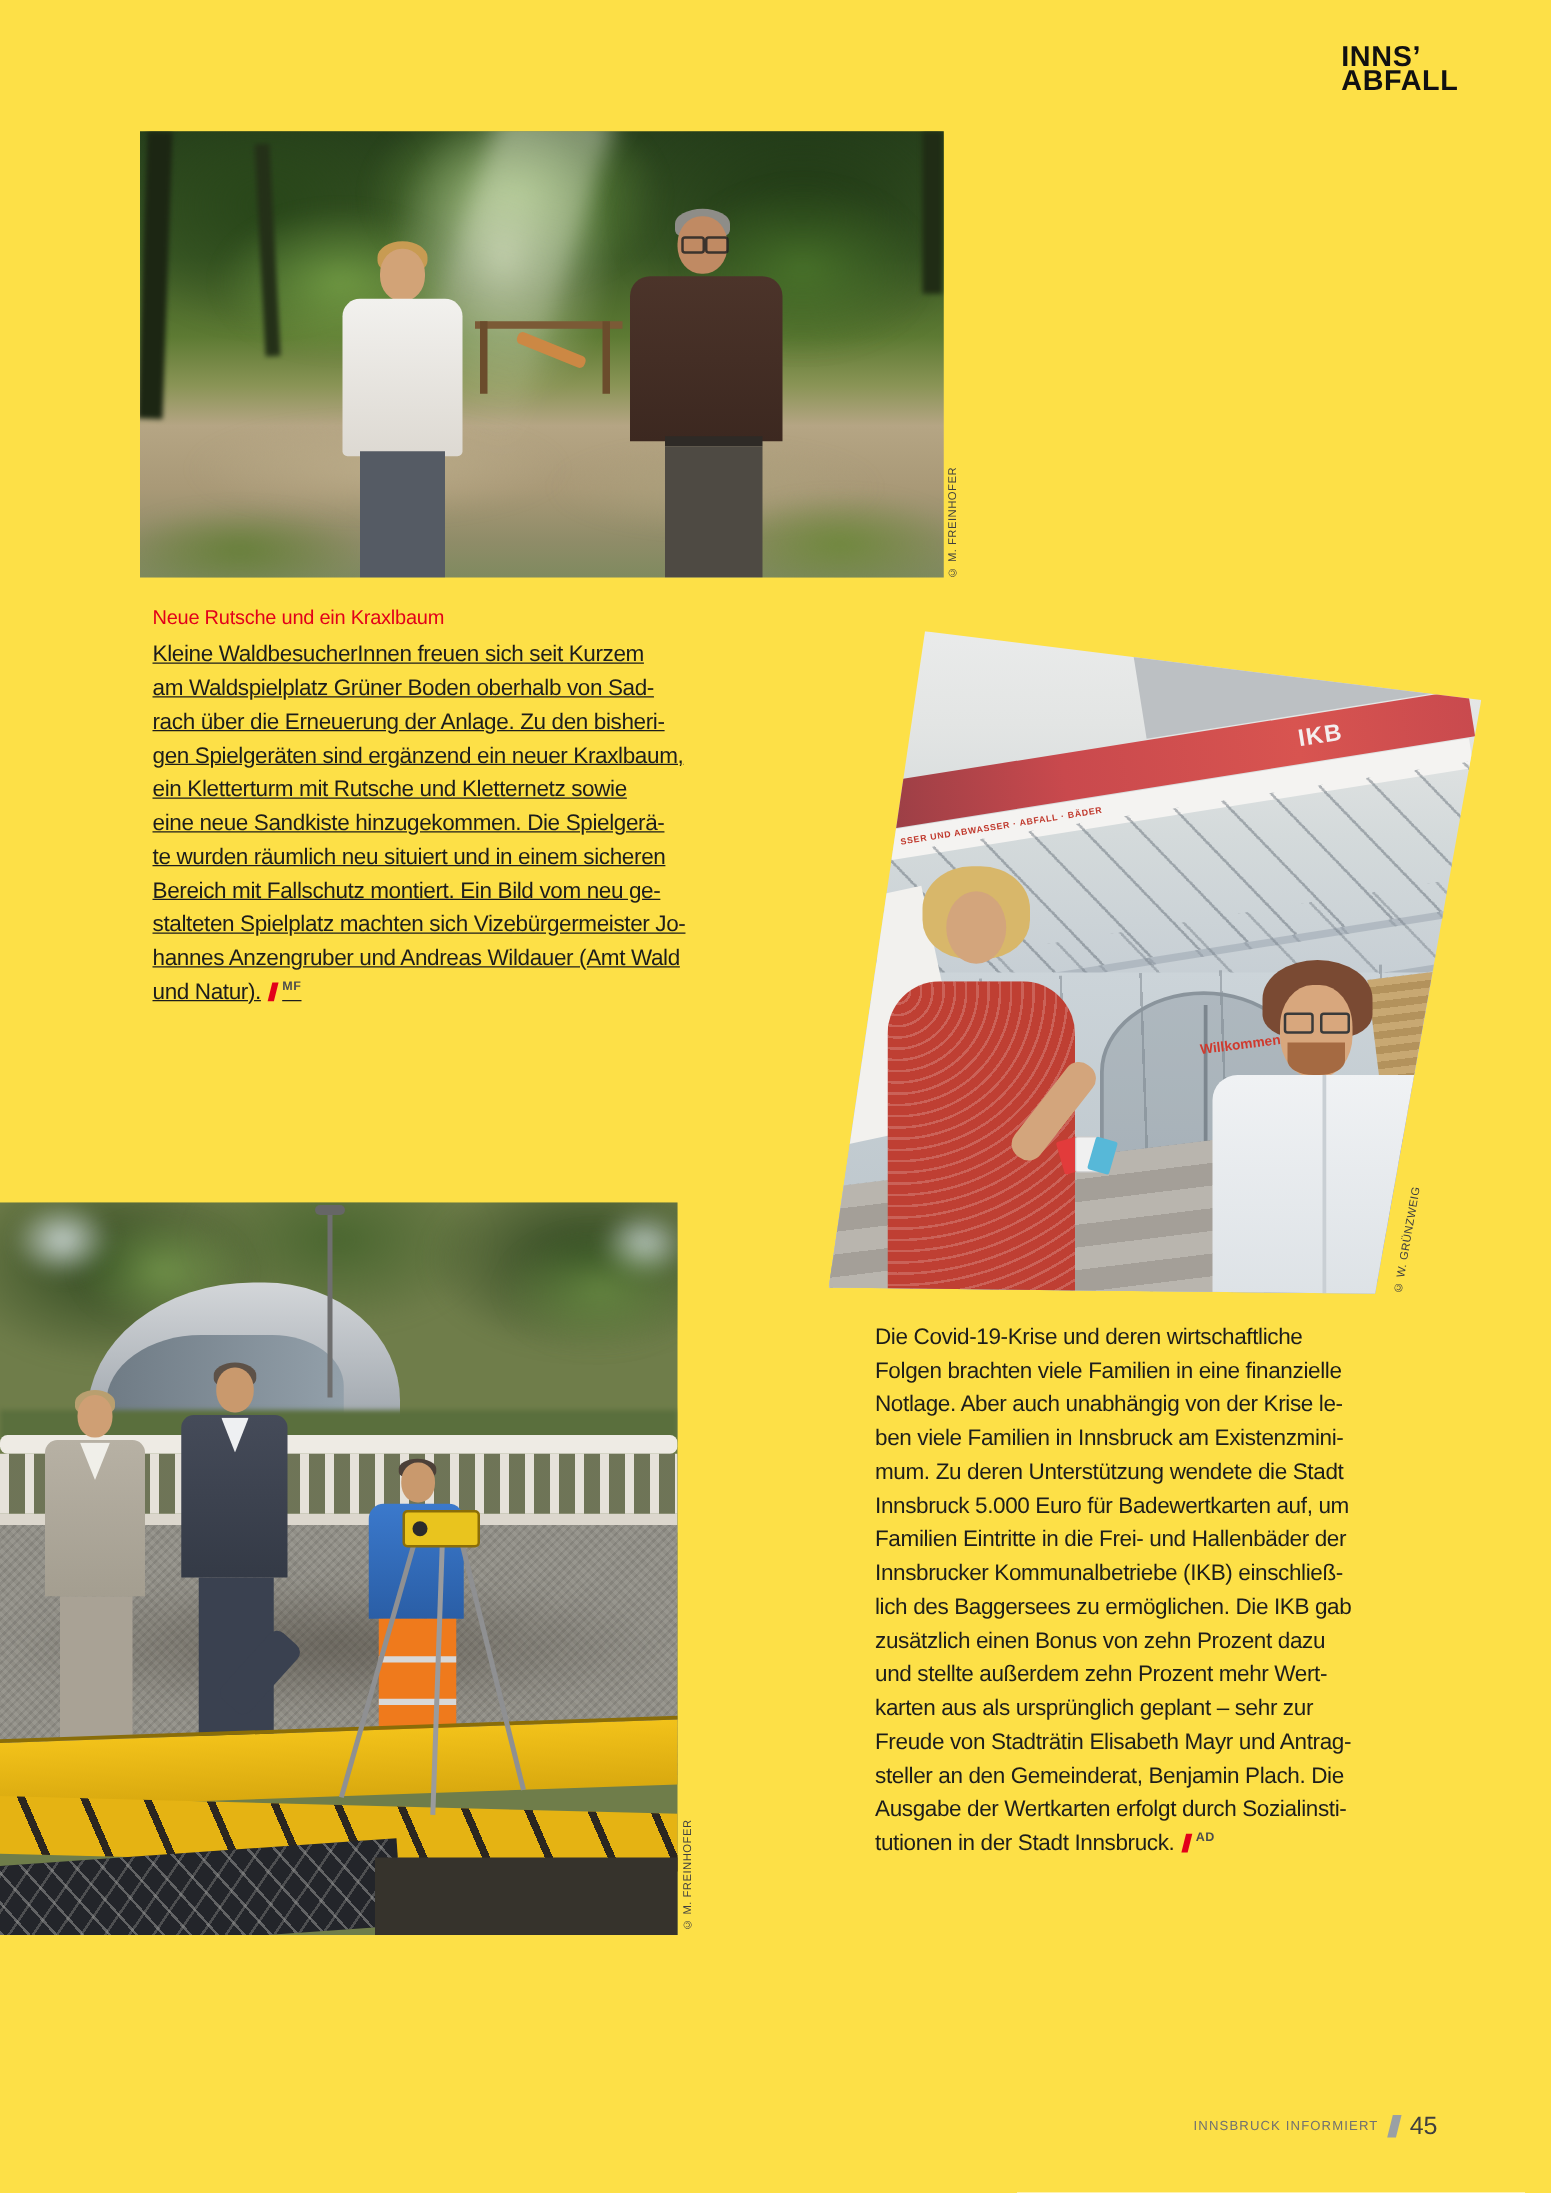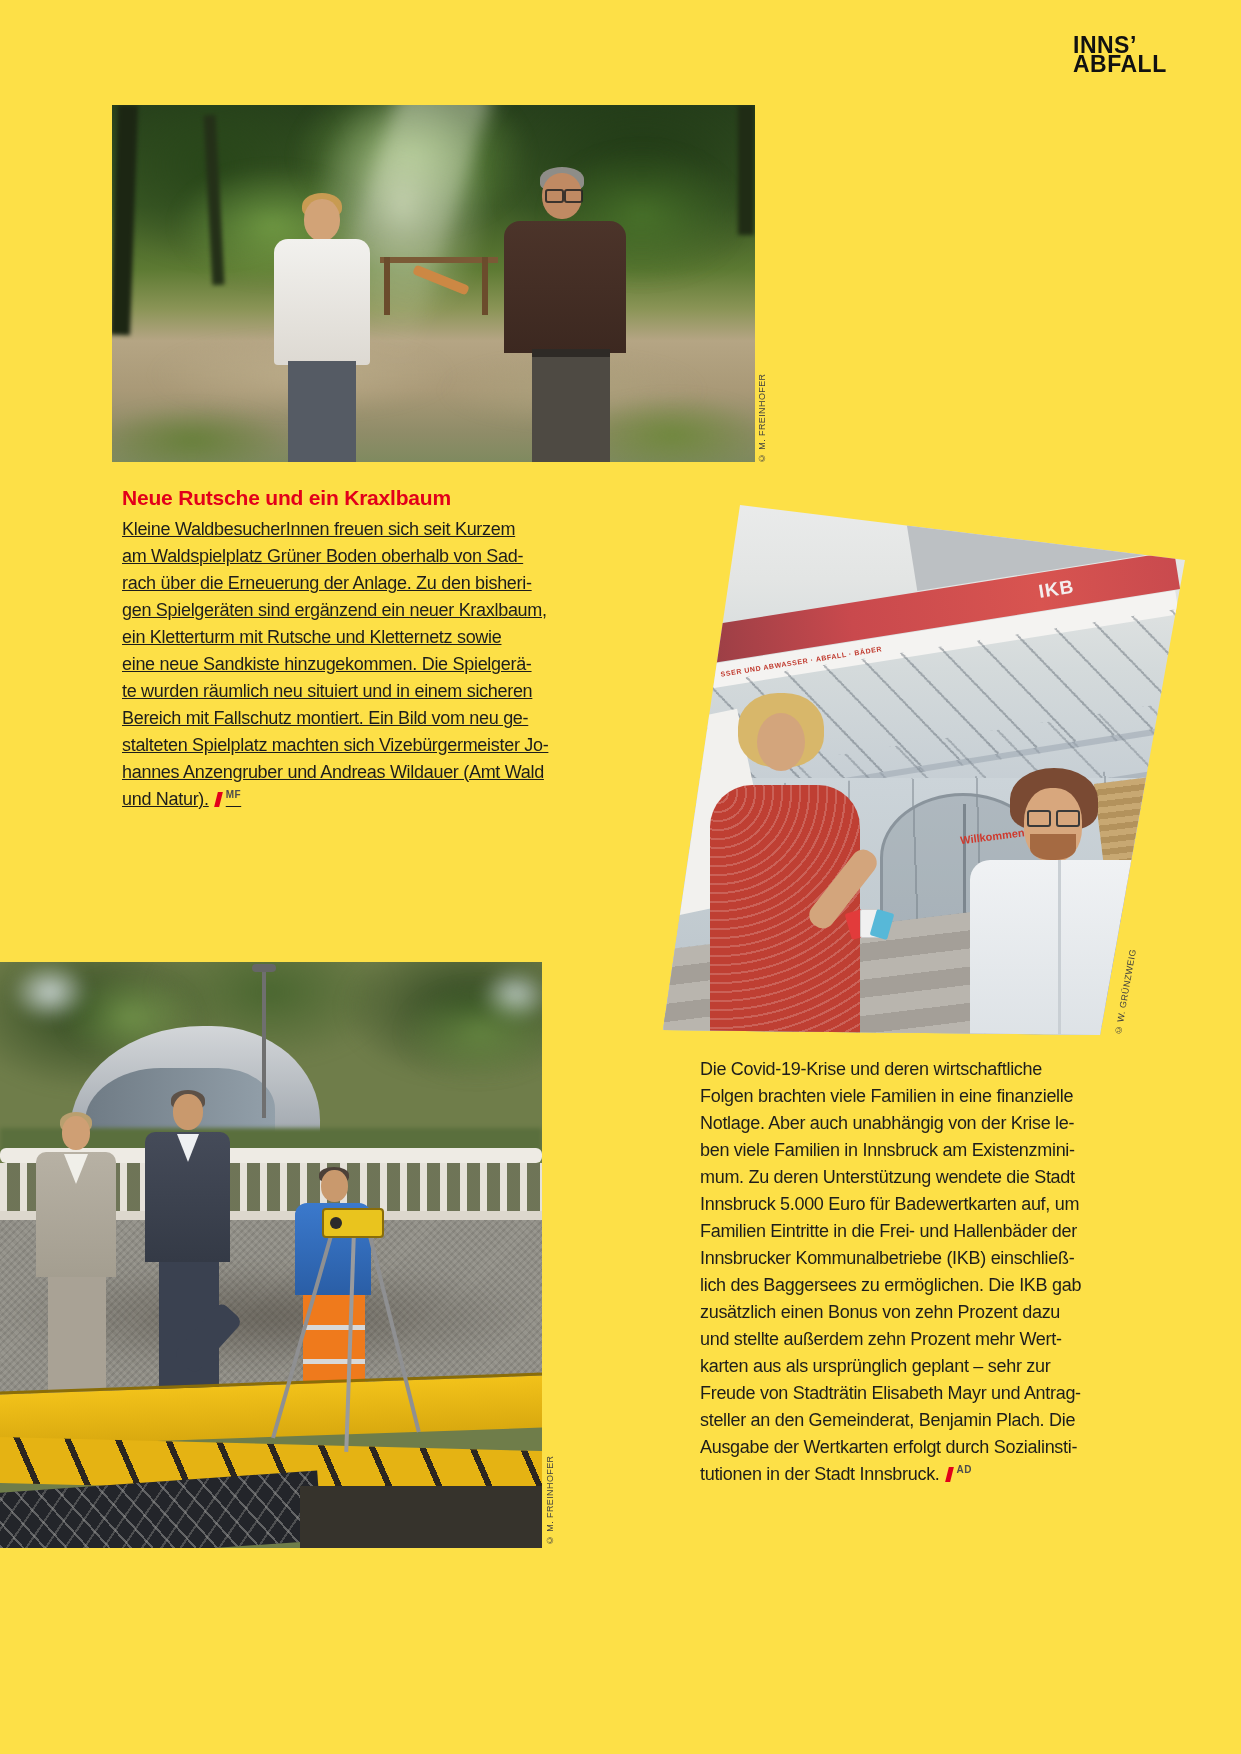--- a/index.html
+++ b/index.html
@@ -4,21 +4,21 @@
 <style>
   html,body{margin:0;padding:0;background:#ffffff;}
   #page{position:relative;width:1241px;height:1754px;background:#fde047;overflow:hidden;
         font-family:"Liberation Sans","DejaVu Sans",sans-serif;color:#1d1d1b;}
   .abs{position:absolute;}
 
   
   #logo{left:1073px;top:36px;width:90px;font-weight:bold;font-size:23px;line-height:19px;
         letter-spacing:.5px;color:#111;}
   
-  .heading{font-size:21px;font-weight:bold;color:#e2001a;letter-spacing:-.2px;}
+  .heading{font-size:16px;font-weight:normal;color:#e2001a;letter-spacing:-.2px;}
   .bodytext{font-size:18px;line-height:27px;letter-spacing:-.3px;color:#1d1d1b;
             white-space:pre-line;}
   .slash{display:inline-block;width:5px;height:15px;background:#e2001a;
          transform:skewX(-14deg);margin:0 2px -2px 7px;}
   .initials{font-size:10px;font-weight:bold;color:#4d4d4d;letter-spacing:.5px;
             position:relative;top:-7px;margin-left:3px;}
   
   .credit{writing-mode:vertical-rl;transform:rotate(180deg);font-size:9px;color:#3f3f3f;
           letter-spacing:.4px;white-space:nowrap;}
   .credit.tilt{transform:rotate(190deg);}
@@ -249,14 +249,19 @@
 lich des Baggersees zu ermöglichen. Die IKB gab
 zusätzlich einen Bonus von zehn Prozent dazu
 und stellte außerdem zehn Prozent mehr Wert-
 karten aus als ursprünglich geplant – sehr zur
 Freude von Stadträtin Elisabeth Mayr und Antrag-
 steller an den Gemeinderat, Benjamin Plach. Die
 Ausgabe der Wertkarten erfolgt durch Sozialinsti-
 tutionen in der Stadt Innsbruck.</span><span class="slash"></span><span class="initials">AD</span></div>
   </div>
 
+  <div class="abs" id="footer">
+    <span class="flabel">INNSBRUCK INFORMIERT</span>
+    <span class="fslash"></span>
+    <span class="fnum">45</span>
+  </div>
 
 </div>
 
 </body></html>

